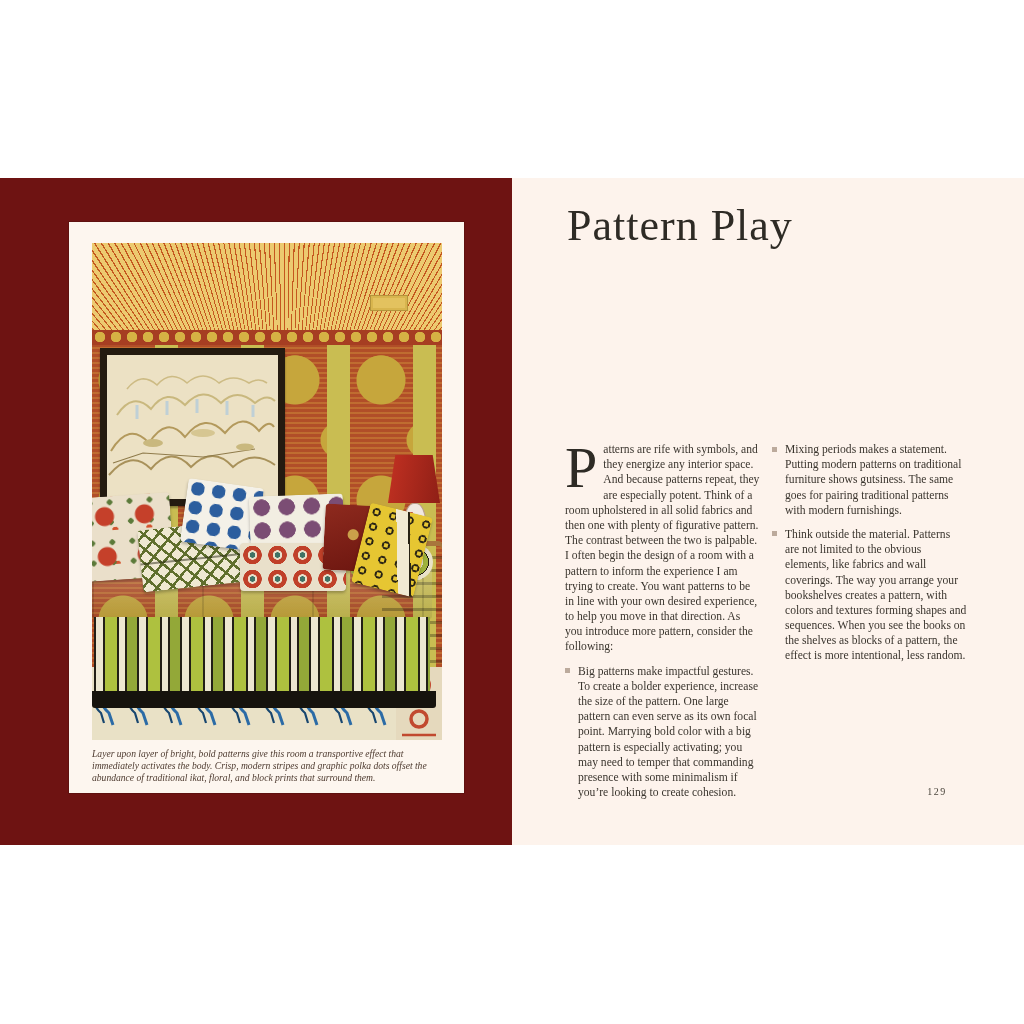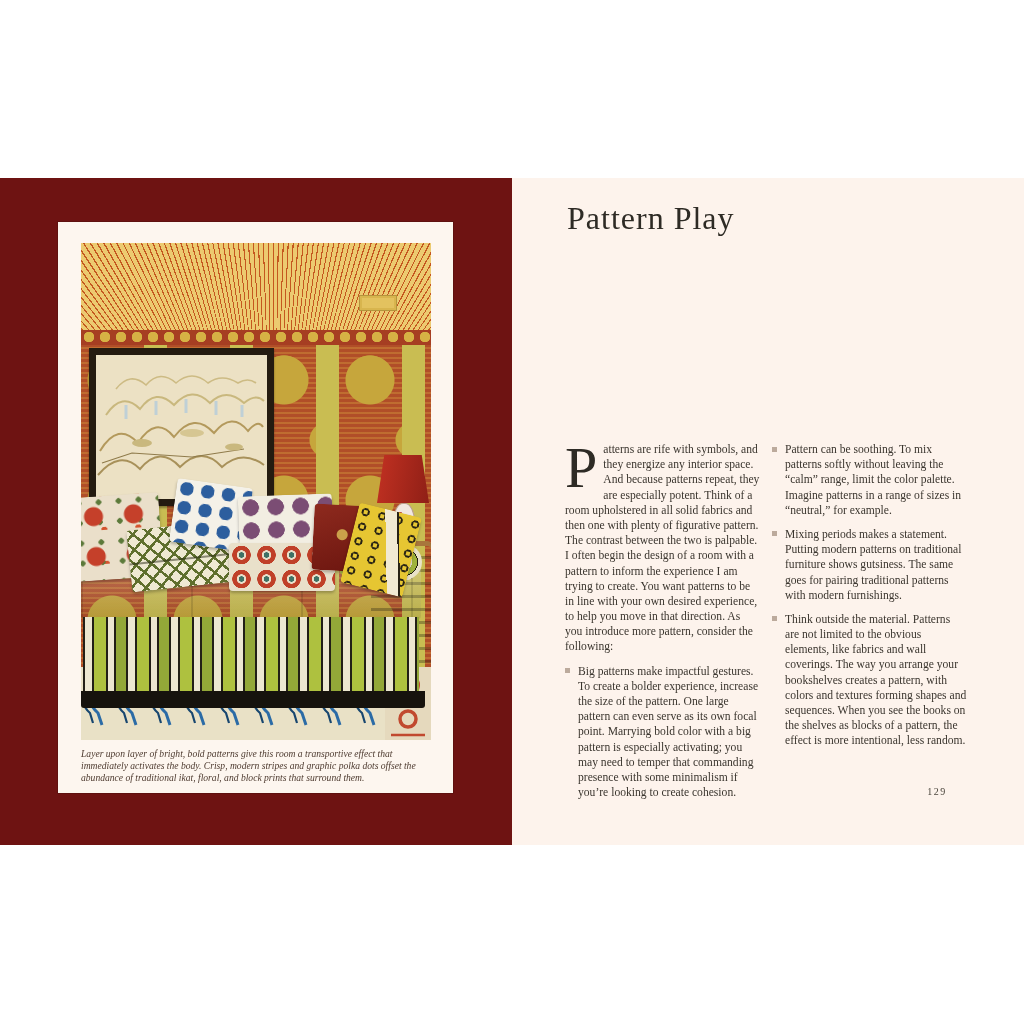--- a/index.html
+++ b/index.html
@@ -11,21 +11,21 @@
   }
 
   
   .spread { position:absolute; left:0; top:178px; width:1024px; height:667px; display:flex; }
   .page { position:relative; width:512px; height:667px; }
   .page-left  { background:#6e1312; }
   .page-right { background:#fdf3ec; }
 
   
   .photo-mat {
-    position:absolute; left:58px; top:44px; width:395px; height:571px;
+    position:absolute; left:69px; top:44px; width:395px; height:571px;
     background:#fdf6ef; outline:1px solid rgba(70,15,12,.35);
   }
   .photo {
     position:absolute; left:23px; top:21px; width:350px; height:497px;
     overflow:hidden; background:#b14e28;
   }
 
   
   .wall {
     position:absolute; left:0; top:101px; width:350px; height:340px;
@@ -159,21 +159,21 @@
 
   
   .caption {
     position:absolute; left:23px; top:526px; width:352px; margin:0;
     font-style:italic; font-size:9.6px; line-height:1.25; color:#4d3a2f;
   }
 
   
   .chapter-title {
     position:absolute; left:55px; top:22px; margin:0;
-    font-size:32px; font-weight:400; letter-spacing:1px; color:#2e2b25;
+    font-size:44px; font-weight:400; letter-spacing:1px; color:#2e2b25;
   }
   .columns { position:absolute; left:53px; top:264px; width:402px; display:flex; gap:12px; }
   .col { width:195px; font-size:11.6px; line-height:1.31; color:#3a352e; }
   .lead { margin:0 0 9px 0; }
   .dropcap {
     float:left; font-size:58px; line-height:0.82; padding:2px 6px 0 0; color:#2e2b25;
   }
   ul.bullets { list-style:none; margin:0; padding:0; }
   ul.bullets li { position:relative; padding-left:13px; margin:0 0 9px 0; }
   ul.bullets li::before {
@@ -256,21 +256,20 @@
 
     <div class="columns">
       <div class="col">
         <p class="lead"><span class="dropcap">P</span><span>atterns are rife with symbols, and they energize any interior space. And because patterns repeat, they are especially potent. Think of a room upholstered in all solid fabrics and then one with plenty of figurative pattern. The contrast between the two is palpable. I often begin the design of a room with a pattern to inform the experience I am trying to create. You want patterns to be in line with your own desired experience, to help you move in that direction. As you introduce more pattern, consider the following:</span></p>
         <ul class="bullets">
           <li>Big patterns make impactful gestures. To create a bolder experience, increase the size of the pattern. One large pattern can even serve as its own focal point. Marrying bold color with a big pattern is especially activating; you may need to temper that commanding presence with some minimalism if you’re looking to create cohesion.</li>
         </ul>
       </div>
       <div class="col">
         <ul class="bullets">
-          <li>Pattern can be soothing. To mix patterns softly without leaving the “calm” range, limit the color palette. Imagine patterns in a range of sizes in “neutral,” for example.</li>
           <li>Mixing periods makes a statement. Putting modern patterns on traditional furniture shows gutsiness. The same goes for pairing traditional patterns with modern furnishings.</li>
           <li>Think outside the material. Patterns are not limited to the obvious elements, like fabrics and wall coverings. The way you arrange your bookshelves creates a pattern, with colors and textures forming shapes and sequences. When you see the books on the shelves as blocks of a pattern, the effect is more intentional, less random.</li>
         </ul>
       </div>
     </div>
 
     <div class="page-number">129</div>
   </div>
 </div>
 

